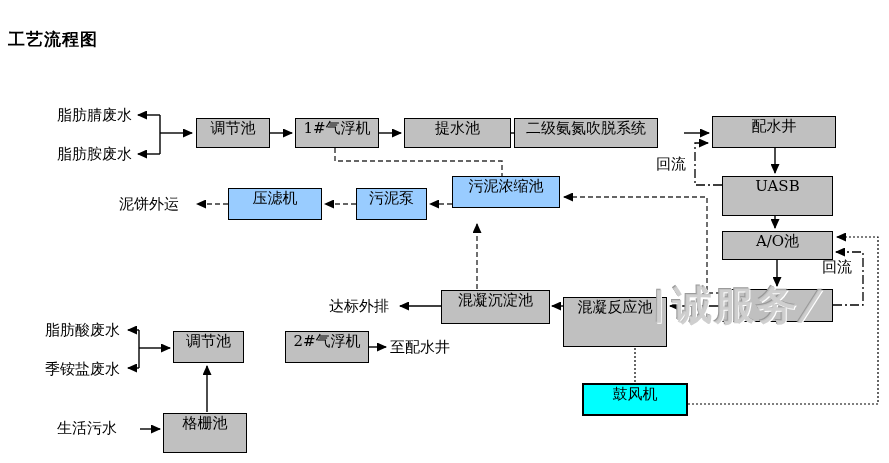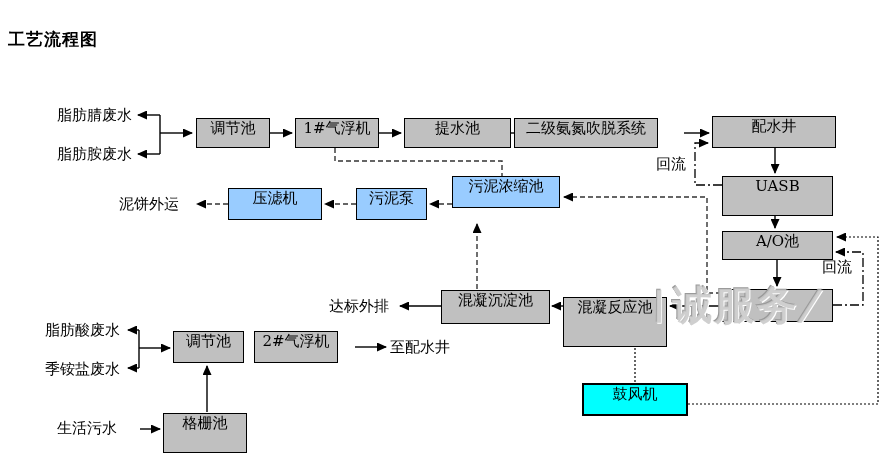--- a/index.html
+++ b/index.html
@@ -131,21 +131,21 @@
 <div class="node blue" style="left:356px;top:188px;width:71px;height:32px">
     <span>污泥泵</span>
   </div>
 <div class="node blue" style="left:228px;top:188px;width:94px;height:32px">
     <span>压滤机</span>
   </div>
 
 <div class="node gray" style="left:173px;top:331px;width:71px;height:32px">
     <span>调节池</span>
   </div>
-<div class="node gray" style="left:254px;top:331px;width:84px;height:32px">
+<div class="node gray" style="left:285px;top:331px;width:84px;height:32px">
     <span>2#气浮机</span>
   </div>
 <div class="node gray" style="left:163px;top:413px;width:84px;height:40px">
     <span>格栅池</span>
   </div>
 <div class="node cyan" style="left:582px;top:383px;width:106px;height:33px">
     <span>鼓风机</span>
   </div>
 
 <div class="flabel" style="left:57px;top:106px">脂肪腈废水</div>

